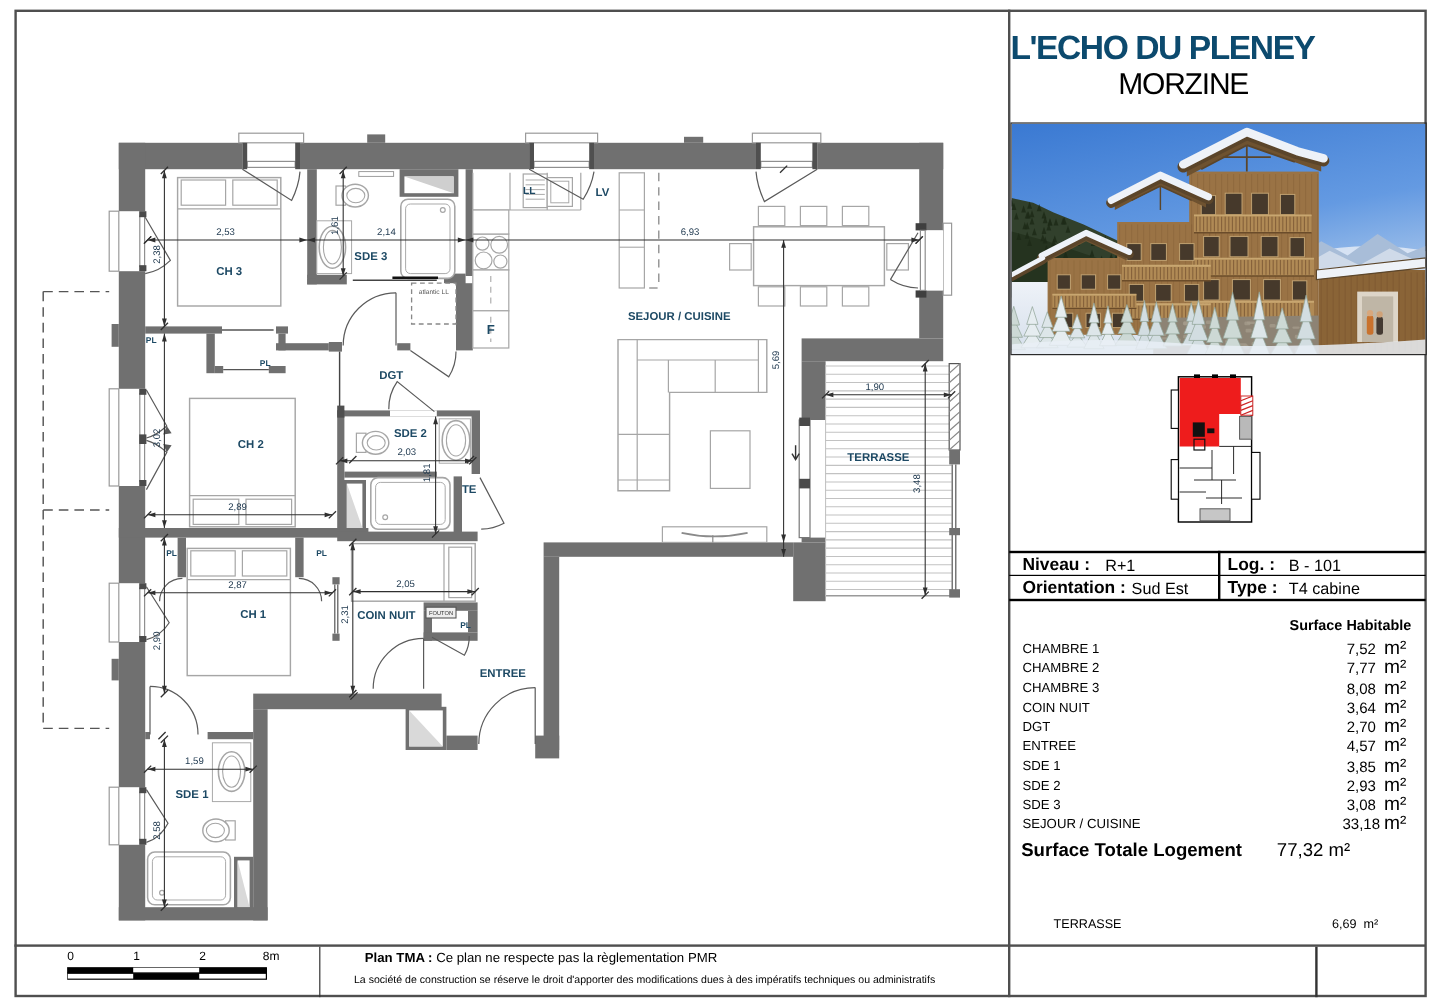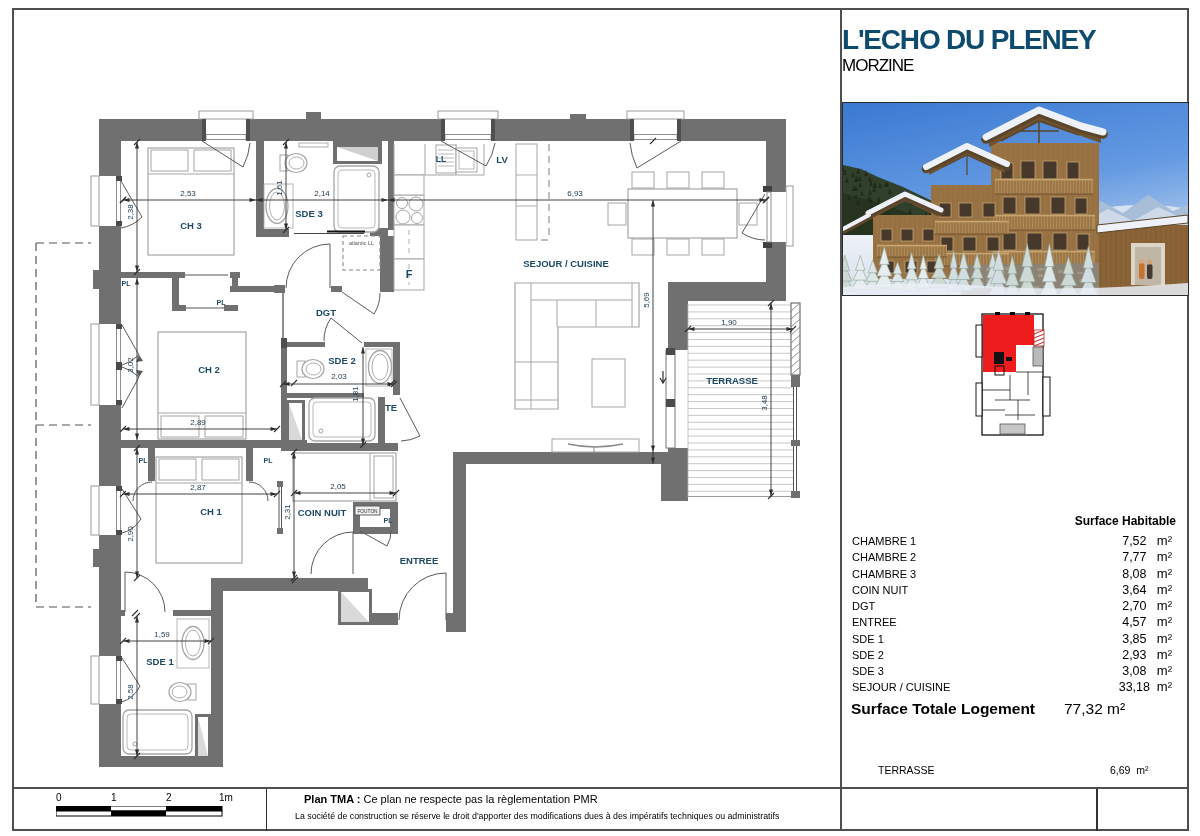--- a/index.html
+++ b/index.html
@@ -6,22 +6,22 @@
     font-family:"Liberation Sans", sans-serif;}
   .abs{position:absolute;}
   #sheet{position:absolute;left:0;top:0;width:1200px;height:836px;overflow:hidden;}
   #frame{position:absolute;left:12px;top:8px;width:1177px;height:823px;border:2px solid #4f4f4f;box-sizing:border-box;}
   #sidebarline{position:absolute;left:840px;top:8px;width:2px;height:823px;background:#4f4f4f;}
   #bandline{position:absolute;left:12px;top:787px;width:1176px;height:2px;background:#4f4f4f;}
   #banddiv1{position:absolute;left:266px;top:789px;width:1px;height:42px;background:#333;}
   #banddiv2{position:absolute;left:1096px;top:789px;width:2px;height:42px;background:#333;}
   #title1{position:absolute;left:842px;top:24px;width:346px;text-align:left;
      font-size:28px;font-weight:bold;color:#0c4a6e;letter-spacing:-1.2px;}
-  #title2{position:absolute;left:842px;top:56px;width:288px;
-     font-size:17px;color:#000;letter-spacing:-1px;}
+  #title2{position:absolute;left:842px;top:56px;width:288px;text-align:center;
+     font-size:25px;color:#000;letter-spacing:-1px;}
   .cell{position:absolute;color:#000;}
 </style>
 </head>
 <body>
 <div id="sheet">
   <div id="frame"></div>
   <div id="sidebarline"></div>
   <div id="title1">L'ECHO DU PLENEY</div>
   <div id="title2">MORZINE</div>
 
@@ -568,46 +568,60 @@
 <line x1="164" y1="120" x2="194" y2="120" stroke="#222" stroke-width="0.8"></line>
 <rect x="135" y="30" width="6" height="32" fill="#fff" stroke="#000" stroke-width="0.9"></rect>
 <rect x="135" y="88" width="6" height="33" fill="#fff" stroke="#000" stroke-width="0.9"></rect>
 <rect x="202" y="82" width="7" height="39" fill="#fff" stroke="#000" stroke-width="0.9"></rect>
 <rect x="154" y="17" width="5" height="3" fill="#000"></rect>
 <rect x="169" y="17" width="5" height="3" fill="#000"></rect>
 <rect x="184" y="17" width="5" height="3" fill="#000"></rect>
 </svg>
   </div>
 
+  <div class="abs" style="left:841px;top:459px;width:347px;height:41px;">
+    <div class="abs" style="left:0;top:0;width:347px;height:1.5px;background:#000;"></div>
+    <div class="abs" style="left:0;top:20px;width:347px;height:1.2px;background:#000;"></div>
+    <div class="abs" style="left:0;top:40px;width:347px;height:1.5px;background:#000;"></div>
+    <div class="abs" style="left:174px;top:0;width:1.5px;height:41px;background:#000;"></div>
+    <div class="cell" style="left:11px;top:3.5px;font-size:14.5px;font-weight:bold;">Niveau :</div>
+    <div class="cell" style="left:80px;top:4.5px;font-size:13.5px;">R+1</div>
+    <div class="cell" style="left:182px;top:3.5px;font-size:14.5px;font-weight:bold;">Log.&nbsp;:</div>
+    <div class="cell" style="left:233px;top:4.5px;font-size:13.5px;">B - 101</div>
+    <div class="cell" style="left:11px;top:23px;font-size:14.5px;font-weight:bold;">Orientation :</div>
+    <div class="cell" style="left:102px;top:24px;font-size:13.5px;">Sud Est</div>
+    <div class="cell" style="left:182px;top:23px;font-size:14.5px;font-weight:bold;">Type :</div>
+    <div class="cell" style="left:233px;top:24px;font-size:13.5px;">T4 cabine</div>
+  </div>
 
   <div class="abs" style="left:841px;top:500px;width:347px;height:212px;">
     <div class="cell" style="right:12px;top:14px;font-size:12px;font-weight:bold;">Surface Habitable</div>
     <div class="cell" style="left:11px;top:33px;font-size:11px;line-height:16.25px;">
       CHAMBRE 1<br>CHAMBRE 2<br>CHAMBRE 3<br>COIN NUIT<br>DGT<br>ENTREE<br>SDE 1<br>SDE 2<br>SDE 3<br>SEJOUR / CUISINE
     </div>
     <div class="cell" style="right:38px;top:33px;font-size:12.5px;line-height:16.25px;text-align:center;">
       7,52<br>7,77<br>8,08<br>3,64<br>2,70<br>4,57<br>3,85<br>2,93<br>3,08<br>33,18
     </div>
-    <div class="cell" style="right:16px;top:33px;font-size:13px;line-height:16.25px;text-align:right;">
+    <div class="cell" style="right:16px;top:33px;font-size:16px;line-height:16.25px;text-align:right;">
       m²<br>m²<br>m²<br>m²<br>m²<br>m²<br>m²<br>m²<br>m²<br>m²
     </div>
     <div class="cell" style="left:10px;top:200px;font-size:15.5px;font-weight:bold;">Surface Totale Logement</div>
     <div class="cell" style="left:223px;top:200px;font-size:15.5px;">77,32 m²</div>
     <div class="cell" style="left:37px;top:264px;font-size:10.5px;">TERRASSE</div>
     <div class="cell" style="left:269px;top:264px;font-size:10.5px;">6,69&nbsp;&nbsp;m²</div>
   </div>
 
   <div id="bandline"></div>
   <div id="banddiv1"></div>
   <div id="banddiv2"></div>
   <div class="abs" style="left:12px;top:789px;width:257px;height:42px;">
     <div class="cell" style="left:44px;top:3px;font-size:10px;">0</div>
     <div class="cell" style="left:99px;top:3px;font-size:10px;">1</div>
     <div class="cell" style="left:154px;top:3px;font-size:10px;">2</div>
-    <div class="cell" style="left:207px;top:3px;font-size:10px;">1m</div>
+    <div class="cell" style="left:207px;top:3px;font-size:10px;">8m</div>
     <svg class="abs" style="left:44px;top:17px;" width="168" height="12" viewBox="0 0 168 12">
       <rect x="0" y="0" width="166" height="5" fill="#fff" stroke="#000" stroke-width="1"></rect>
       <rect x="0" y="5" width="166" height="5" fill="#fff" stroke="#000" stroke-width="1"></rect>
       <rect x="0" y="0" width="55" height="5" fill="#000"></rect>
       <rect x="110" y="0" width="56" height="5" fill="#000"></rect>
       <rect x="55" y="5" width="55" height="5" fill="#000"></rect>
     </svg>
   </div>
   <div class="abs" style="left:278px;top:789px;width:560px;height:42px;">
     <div class="cell" style="left:0;top:3.5px;font-size:11px;padding-left:26px;"><b>Plan TMA :</b> Ce plan ne respecte pas la règlementation PMR</div>

